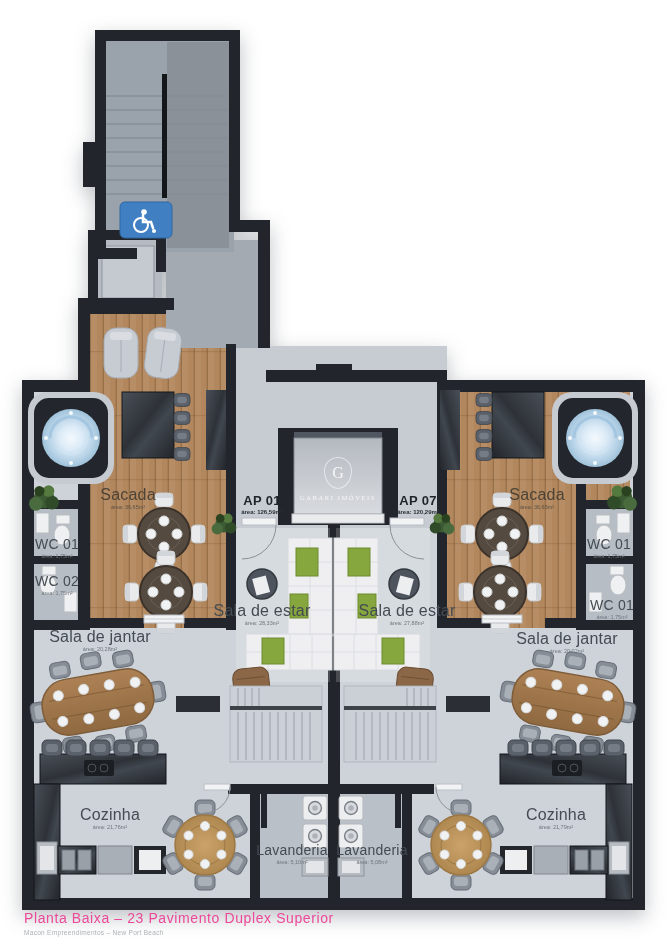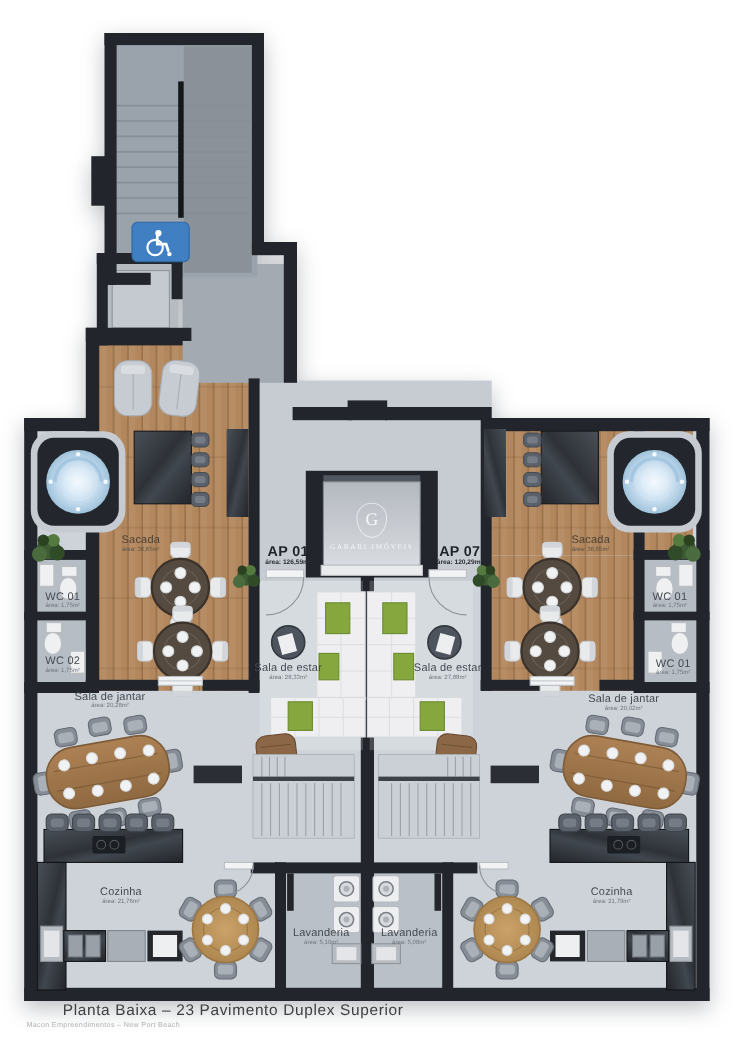--- a/index.html
+++ b/index.html
@@ -2,37 +2,37 @@
 <html><head>
 <meta charset="utf-8">
 <style>
   html,body{margin:0;padding:0;background:#ffffff;}
   .canvas{position:relative;width:666px;height:950px;background:#ffffff;overflow:hidden;
           font-family:"Liberation Sans", sans-serif;}
   svg.plan{position:absolute;left:0;top:0;
            filter:drop-shadow(0 7px 10px rgba(50,58,70,.32));}
   .room-label{position:absolute;transform:translateX(-50%);text-align:center;line-height:1.12;
               pointer-events:none;white-space:nowrap;}
-  .room-label .rname{display:block;font-size:10px;color:#454b52;letter-spacing:.2px;}
+  .room-label .rname{display:block;font-size:16px;color:#454b52;letter-spacing:.2px;}
   .room-label .rarea{display:block;font-size:5.5px;color:#70767e;}
   .room-label.on-wood .rname{color:#4d4336;}
   .room-label.on-wood .rarea{color:#5d5245;}
-  .room-label.small .rname{font-size:10px;}
+  .room-label.small .rname{font-size:14px;}
   .ap-label .rname{font-size:13px;font-weight:bold;color:#1f2429;letter-spacing:.3px;}
   .ap-label .rarea{font-size:6px;font-weight:bold;color:#2a2f35;}
   .watermark{position:absolute;left:296px;top:442px;width:84px;height:74px;display:flex;
              flex-direction:column;align-items:center;justify-content:center;pointer-events:none;}
   .wm-shield{width:26px;height:30px;border:1px solid rgba(255,255,255,.55);
              border-radius:50% 50% 50% 50% / 42% 42% 58% 58%;display:flex;align-items:center;
              justify-content:center;font-family:"Liberation Serif",serif;font-size:16px;
              color:rgba(255,255,255,.85);}
   .wm-name{margin-top:5px;font-size:6.5px;letter-spacing:1.6px;color:rgba(255,255,255,.78);
            font-family:"Liberation Serif",serif;}
   .title-block{position:absolute;left:24px;top:910px;}
-  .tb-title{font-size:14px;color:#404040;letter-spacing:.6px;margin-left:33px;}
+  .tb-title{font-size:14px;color:#ec4899;letter-spacing:.6px;}
   .tb-sub{margin-top:3px;font-size:6.5px;color:#aeb2b7;letter-spacing:.3px;}
 </style>
 </head>
 <body>
 
 <div class="canvas">
 
 <svg class="plan" width="666" height="950" viewBox="0 0 666 950">
   <defs>
     <pattern id="planks" width="13" height="64" patternUnits="userSpaceOnUse">
@@ -395,21 +395,21 @@
   <span class="rarea">área: 126,59m²</span>
 </div>
 <div class="room-label ap-label" style="left:418px;top:494px">
   <span class="rname">AP 07</span>
   <span class="rarea">área: 120,29m²</span>
 </div>
 <div class="room-label small" style="left:57px;top:537px">
   <span class="rname">WC 01</span>
   <span class="rarea">área: 1,75m²</span>
 </div>
-<div class="room-label small" style="left:57px;top:596px">
+<div class="room-label small" style="left:57px;top:574px">
   <span class="rname">WC 02</span>
   <span class="rarea">área: 1,75m²</span>
 </div>
 <div class="room-label small" style="left:609px;top:537px">
   <span class="rname">WC 01</span>
   <span class="rarea">área: 1,75m²</span>
 </div>
 <div class="room-label small" style="left:612px;top:598px">
   <span class="rname">WC 01</span>
   <span class="rarea">área: 1,75m²</span>

